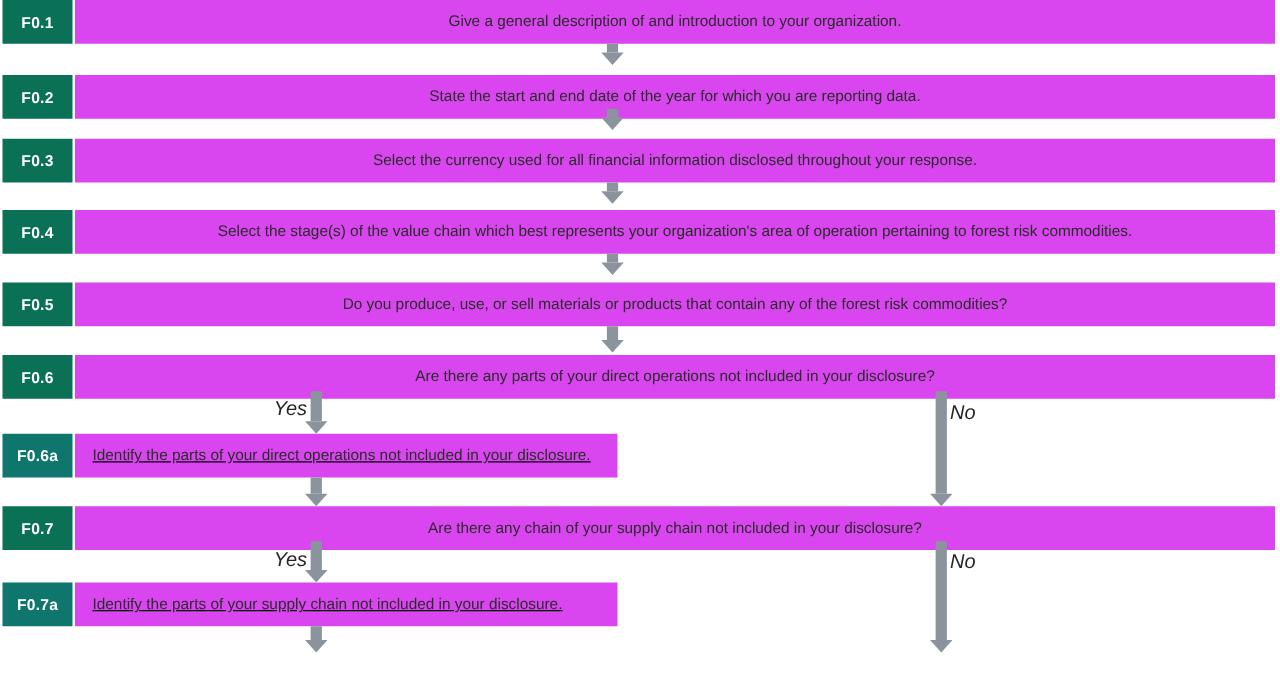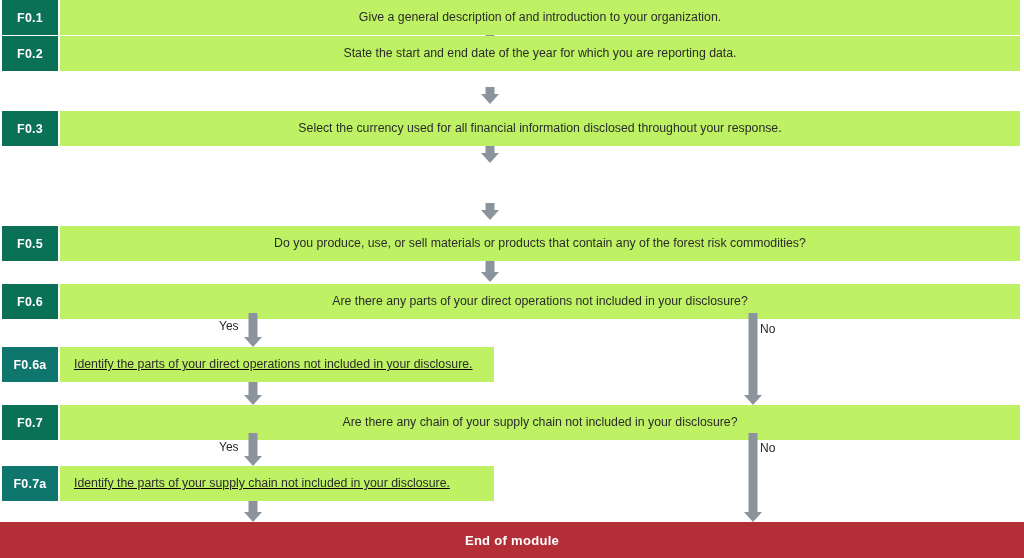--- a/index.html
+++ b/index.html
@@ -20,21 +20,21 @@
     width:56px;height:35px;
     display:flex;align-items:center;justify-content:center;
     color:#ffffff;font-size:12.5px;font-weight:bold;
     letter-spacing:.2px;
     box-sizing:border-box;
   }
   .code.dark{background:#0a7157;}
   .code.light{background:#0f766e;}
   .body-box{
     position:absolute;top:0;height:35px;
-    background:#bef264;
+    background:#d946ef;
     display:flex;align-items:center;
     box-sizing:border-box;
   }
   .body-box.center{justify-content:center;}
   .body-box.left{justify-content:flex-start;padding-left:14px;text-decoration:underline;}
   .body-box .txt{
     font-size:12.3px;color:#2b2b2b;line-height:1.2;white-space:nowrap;
   }
 
   
@@ -50,21 +50,21 @@
   }
   .arrow .head{
     position:absolute;left:50%;transform:translateX(-50%);
     width:0;height:0;
     border-left:9px solid transparent;
     border-right:9px solid transparent;
     border-top:10px solid #8b949d;
   }
   .branch-label{
     position:absolute;
-    font-size:12px;color:#262626;
+    font-size:16px;font-style:italic;color:#262626;
     white-space:nowrap;
   }
 
   
   #endbar{
     position:absolute;left:0;width:1024px;height:36px;
     background:#b32e36;
     display:flex;align-items:center;justify-content:center;
   }
   #endbar .txt{
@@ -81,21 +81,21 @@
     <div class="body-box center">
       <span class="txt">Give a general description of and introduction to your organization.</span>
     </div>
   </div>
 
   <div class="arrow" style="left:481px;top:35px;width:18px;height:17px;">
     <div class="shaft" style="height:7px;"></div>
     <div class="head" style="top:7px;"></div>
   </div>
 
-  <div class="row main" style="top:36px;">
+  <div class="row main" style="top:60px;">
     <div class="code dark">F0.2</div>
     <div class="body-box center">
       <span class="txt">State the start and end date of the year for which you are reporting data.</span>
     </div>
   </div>
 
   <div class="arrow" style="left:481px;top:87px;width:18px;height:17px;">
     <div class="shaft" style="height:7px;"></div>
     <div class="head" style="top:7px;"></div>
   </div>
@@ -105,20 +105,26 @@
     <div class="body-box center">
       <span class="txt">Select the currency used for all financial information disclosed throughout your response.</span>
     </div>
   </div>
 
   <div class="arrow" style="left:481px;top:146px;width:18px;height:17px;">
     <div class="shaft" style="height:7px;"></div>
     <div class="head" style="top:7px;"></div>
   </div>
 
+  <div class="row main" style="top:168px;">
+    <div class="code dark">F0.4</div>
+    <div class="body-box center">
+      <span class="txt">Select the stage(s) of the value chain which best represents your organization's area of operation pertaining to forest risk commodities.</span>
+    </div>
+  </div>
 
   <div class="arrow" style="left:481px;top:203px;width:18px;height:17px;">
     <div class="shaft" style="height:7px;"></div>
     <div class="head" style="top:7px;"></div>
   </div>
 
   <div class="row main" style="top:226px;">
     <div class="code dark">F0.5</div>
     <div class="body-box center">
       <span class="txt">Do you produce, use, or sell materials or products that contain any of the forest risk commodities?</span>
@@ -185,17 +191,14 @@
     <div class="body-box left">
       <span class="txt">Identify the parts of your supply chain not included in your disclosure.</span>
     </div>
   </div>
 
   <div class="arrow" style="left:244px;top:501px;width:18px;height:21px;">
     <div class="shaft" style="height:11px;"></div>
     <div class="head" style="top:11px;"></div>
   </div>
 
-  <div id="endbar" style="top:522px;">
-    <span class="txt">End of module</span>
-  </div>
 
 </div>
 
 </body></html>

